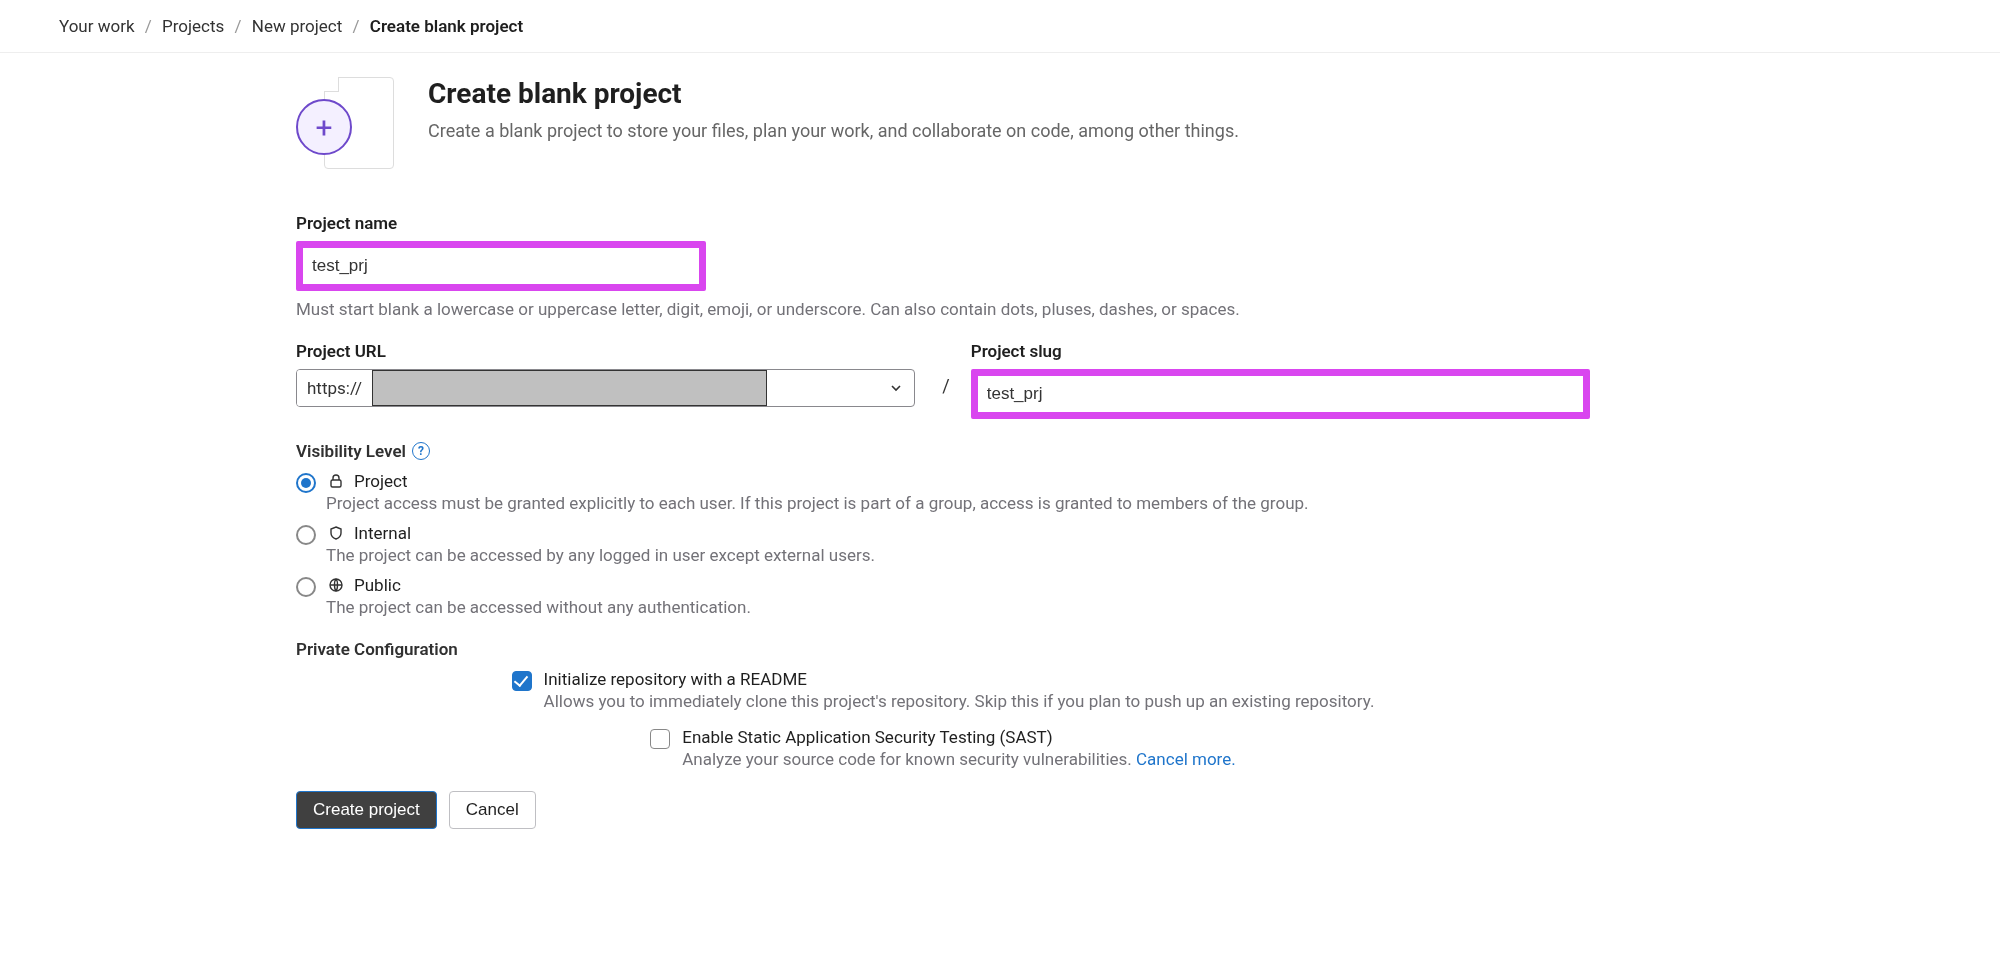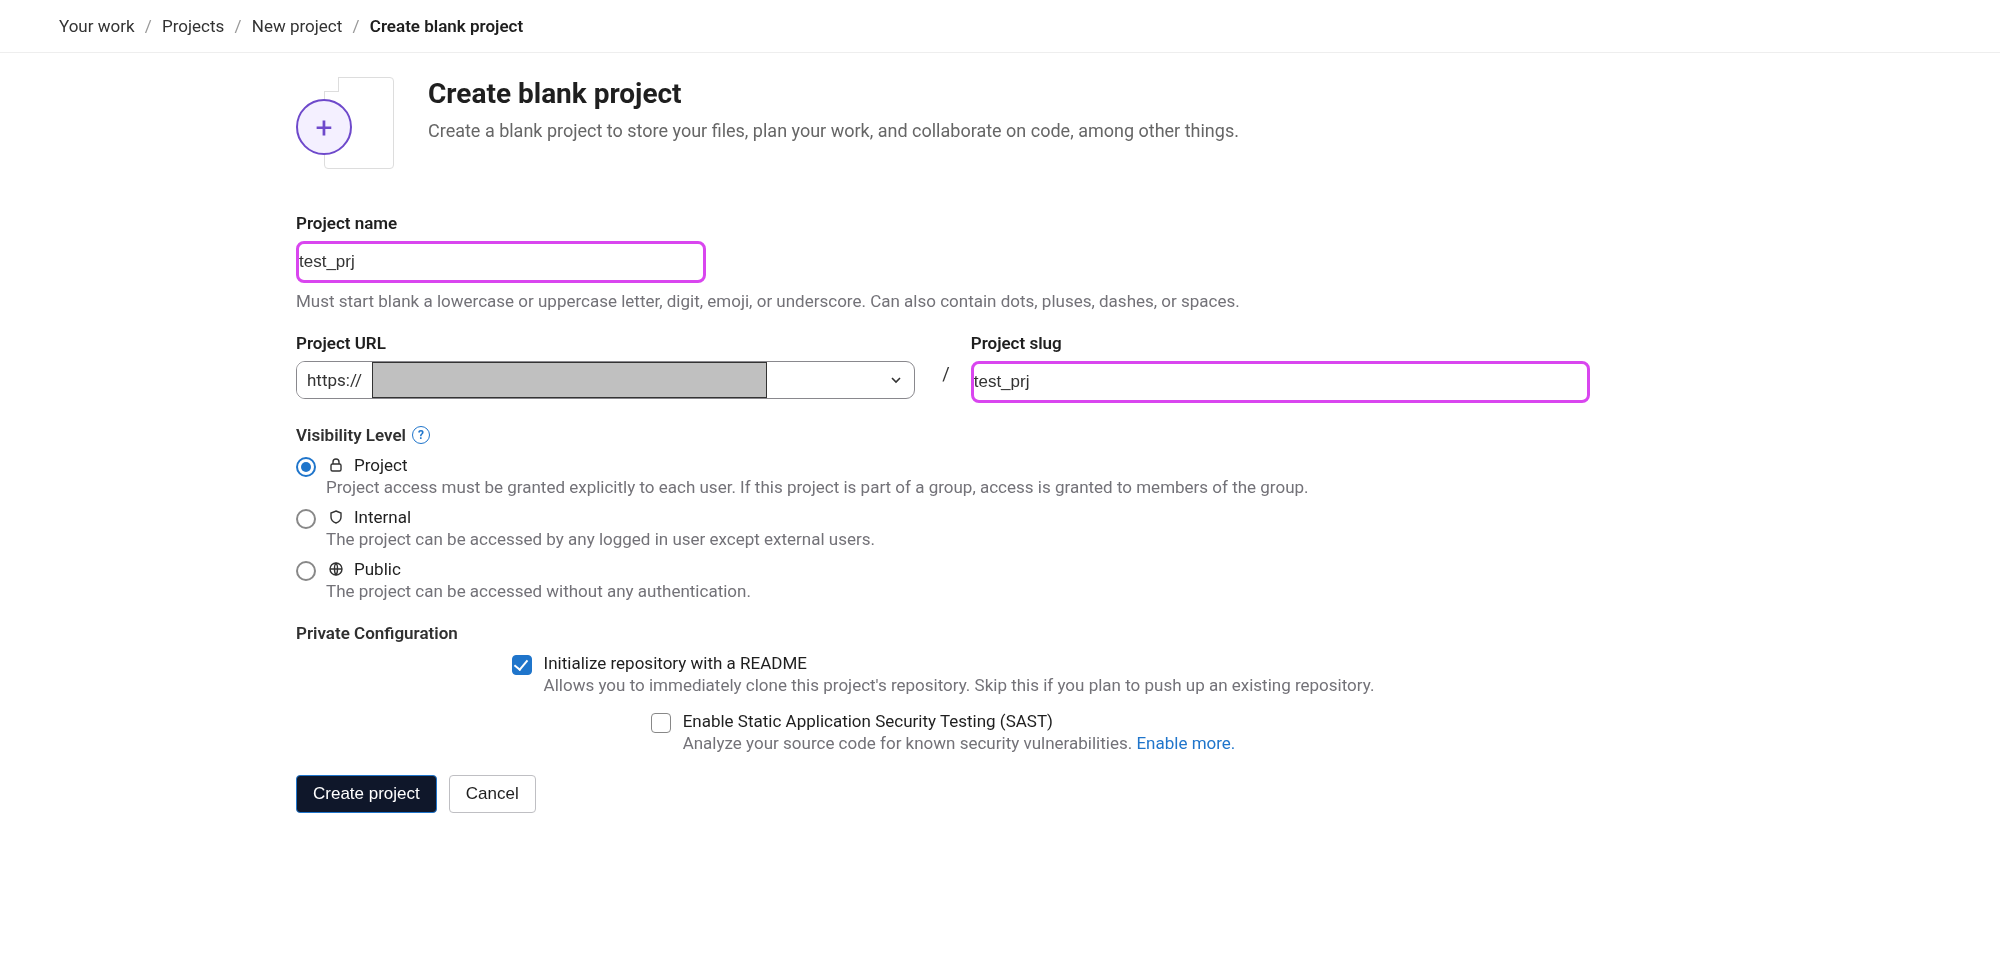--- a/index.html
+++ b/index.html
@@ -57,36 +57,36 @@
     font-size:30px;color:#6e49cb;
   }
   .header-text h1 { font-size: 28px; font-weight: 700; color:#1f1f1f; margin-bottom:10px;}
   .header-text p { color:#666; font-size:18px; }
 
   .form-group { margin-bottom: 22px; }
   .label { display:block; font-weight:600; font-size:17px; color:#1f1f1f; margin-bottom:8px; }
   .hint { color:#737278; font-size:17px; margin-top:8px; }
   input[type=text].fld{
     width:100%;
-    border:3px solid #d946ef;
-    border-radius:8px;
-    padding:8px 0;
+    border:7px solid #d946ef;
+    border-radius:2px;
+    padding:8px 9px;
     font-size:17px;
     color:#333;
     background:#fff;
   }
   .name-row input.fld{ width:410px; }
 
   .url-row{ display:flex; align-items:flex-start; gap:15px; }
   .url-col{ flex:1; }
   .slug-col{ flex:1; }
   .url-group{
     display:flex;
     border:1px solid #89888d;
-    border-radius:9px;
+    border-radius:4px;
     overflow:hidden;
     background:#fff;
     align-items:stretch;
   }
   .url-prefix{
     padding:8px 10px;
     color:#333;
     font-size:17px;
     background:#fff;
     display:flex;align-items:center;
@@ -149,21 +149,21 @@
   }
   .check-label{font-size:17px;color:#1f1f1f;}
   .check-desc{color:#737278;font-size:17px;margin-top:2px;}
   a.link{color:#1f75cb;text-decoration:none;}
 
   .actions{ display:flex; gap:12px; margin-top:8px;}
   .btn{
     padding:8px 16px;border-radius:4px;font-size:17px;cursor:pointer;
     border:1px solid #bfbfc3;background:#fff;color:#1f1f1f;
   }
-  .btn.primary{ background:#0f172a;color:#fff;border-color:#1f75cb;}
+  .btn.primary{ background:#404040;color:#fff;border-color:#1f75cb;}
 </style>
 </head>
 <body>
 
 <div class="breadcrumb">
   <a href="#">Your work</a>
   <span class="sep">/</span>
   <a href="#">Projects</a>
   <span class="sep">/</span>
   <a href="#">New project</a>
@@ -274,21 +274,21 @@
         <div class="check-label">Initialize repository with a README</div>
         <div class="check-desc">Allows you to immediately clone this project's repository. Skip this if you plan to push up an existing repository.</div>
       </div>
     </div>
 
     <div class="check-row">
       <span class="checkbox"></span>
       <div>
         <div class="check-label">Enable Static Application Security Testing (SAST)</div>
         <div class="check-desc">
-          <span>Analyze your source code for known security vulnerabilities. </span><a href="#" class="link">Enable more.</a>
+          <span>Analyze your source code for known security vulnerabilities. </span><a href="#" class="link">Cancel more.</a>
         </div>
       </div>
     </div>
   </div>
 
   <div class="actions">
     <button class="btn primary">Create project</button>
     <button class="btn">Cancel</button>
   </div>
 

